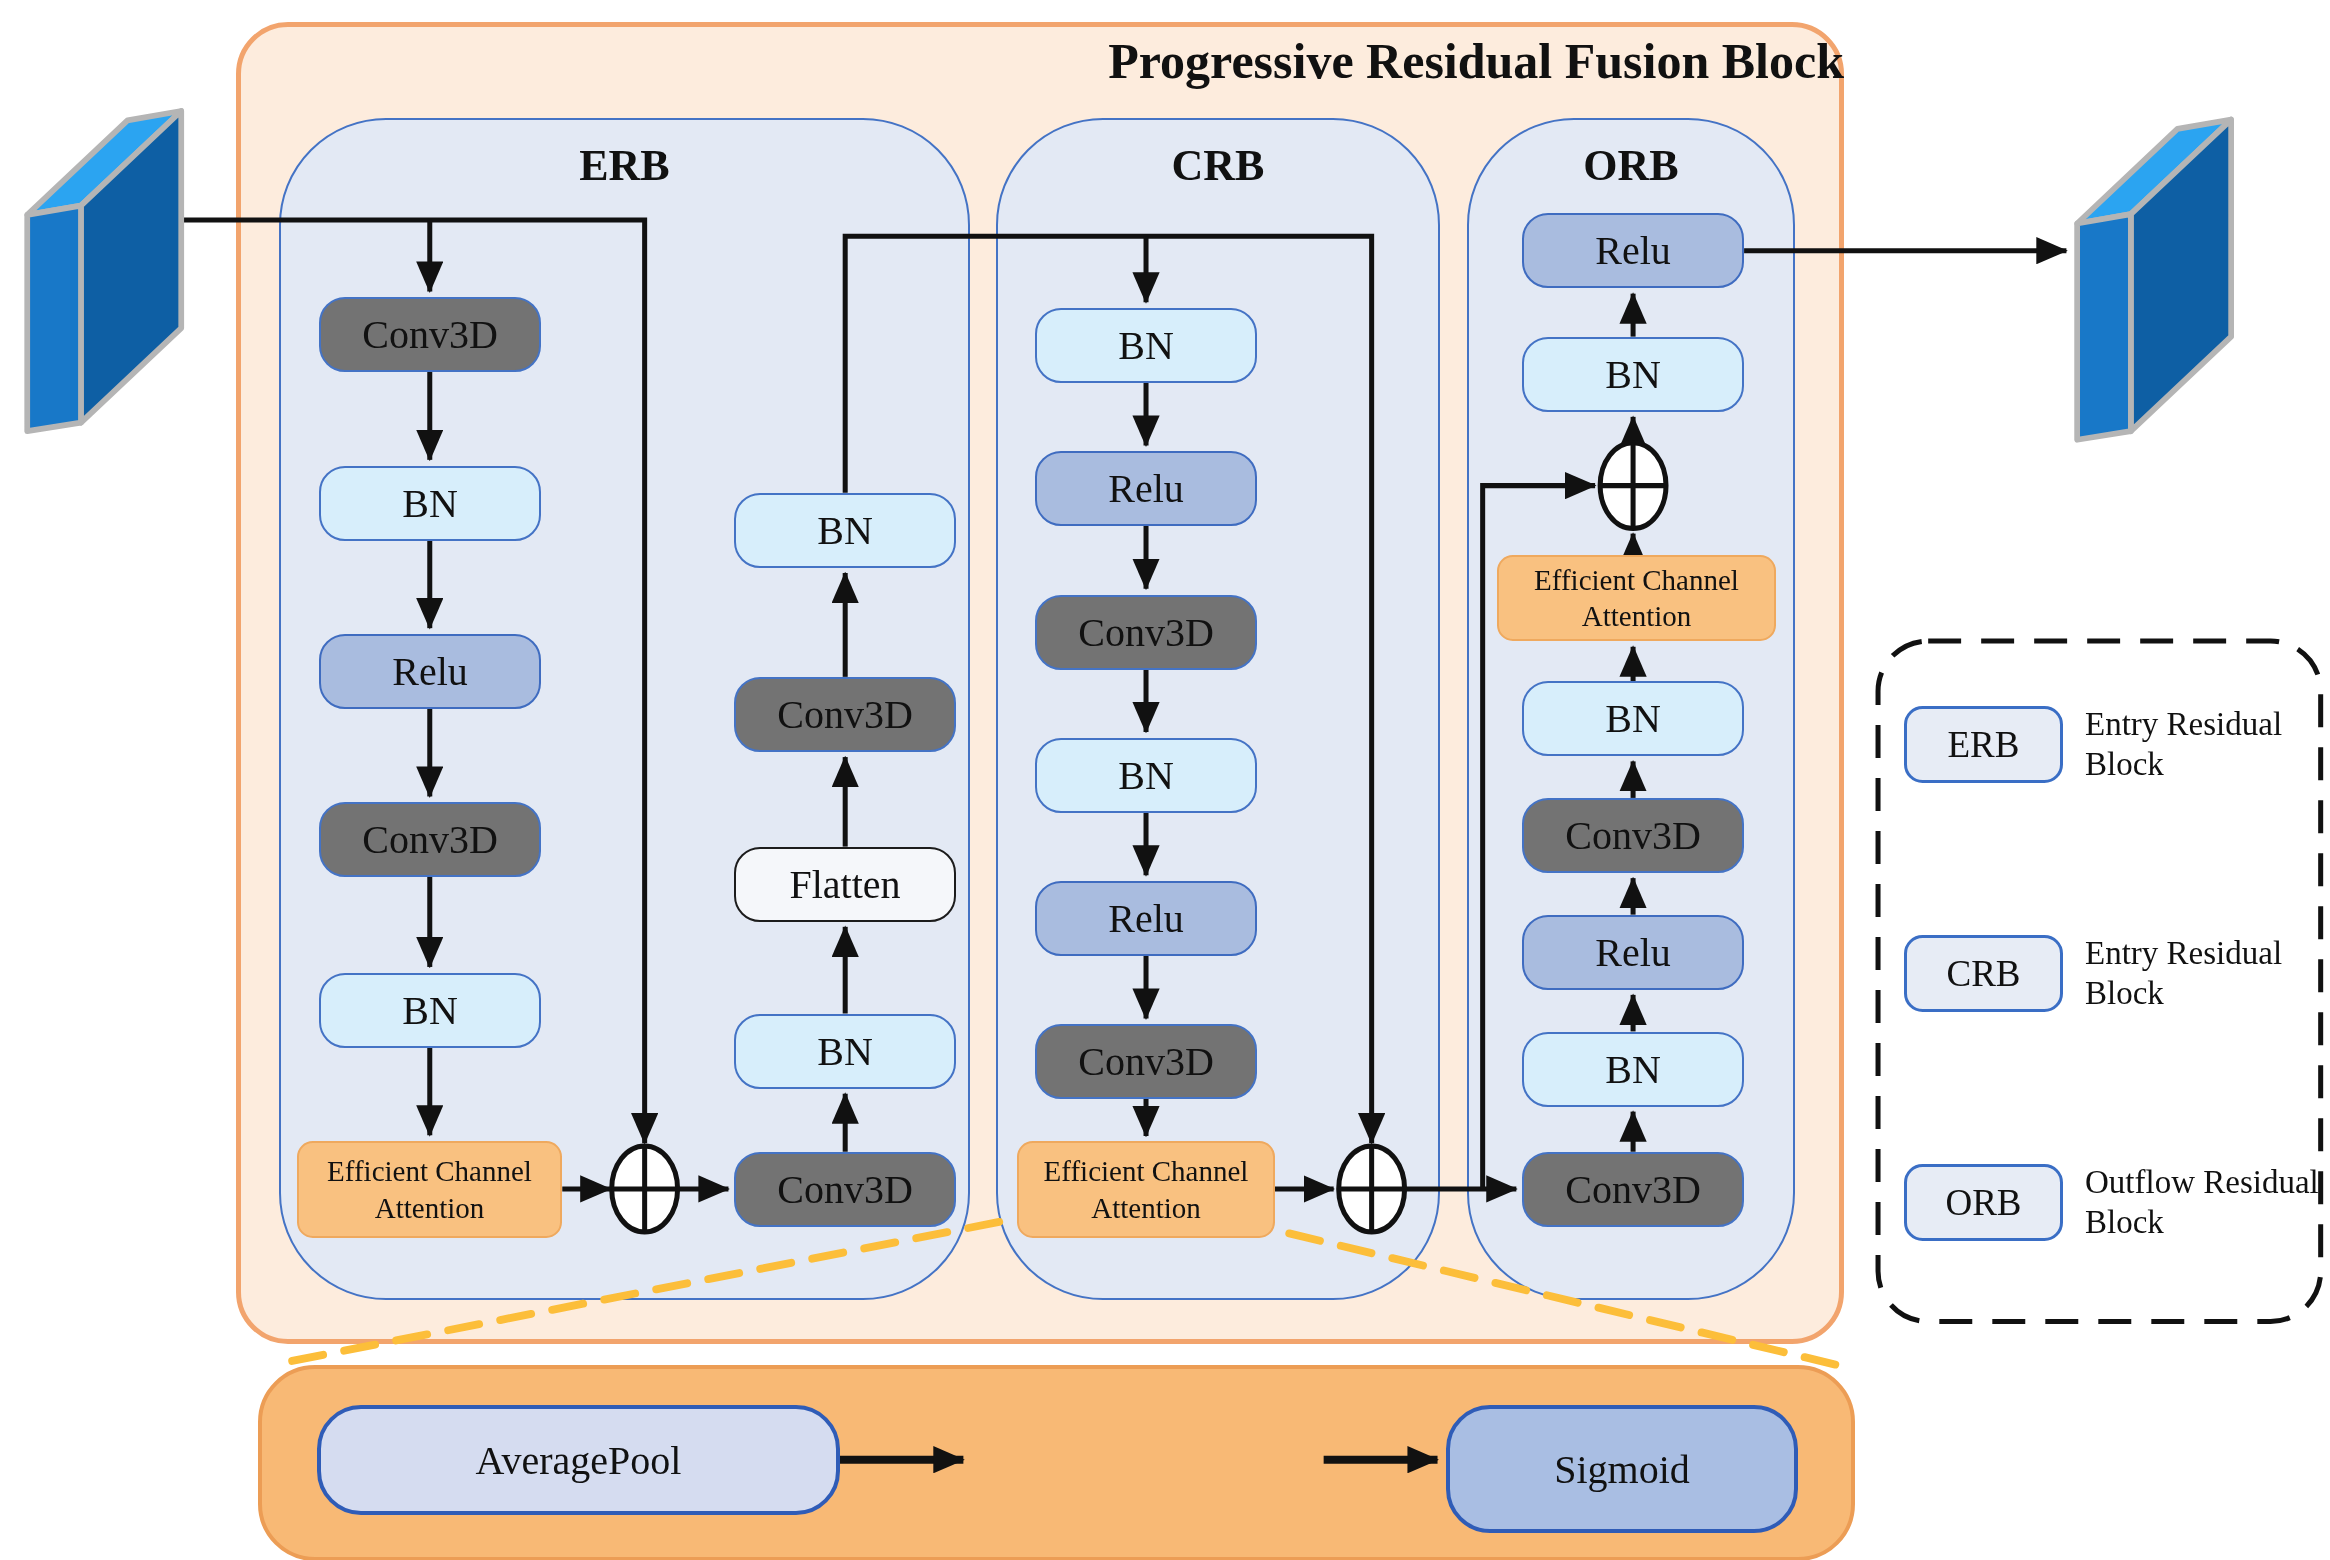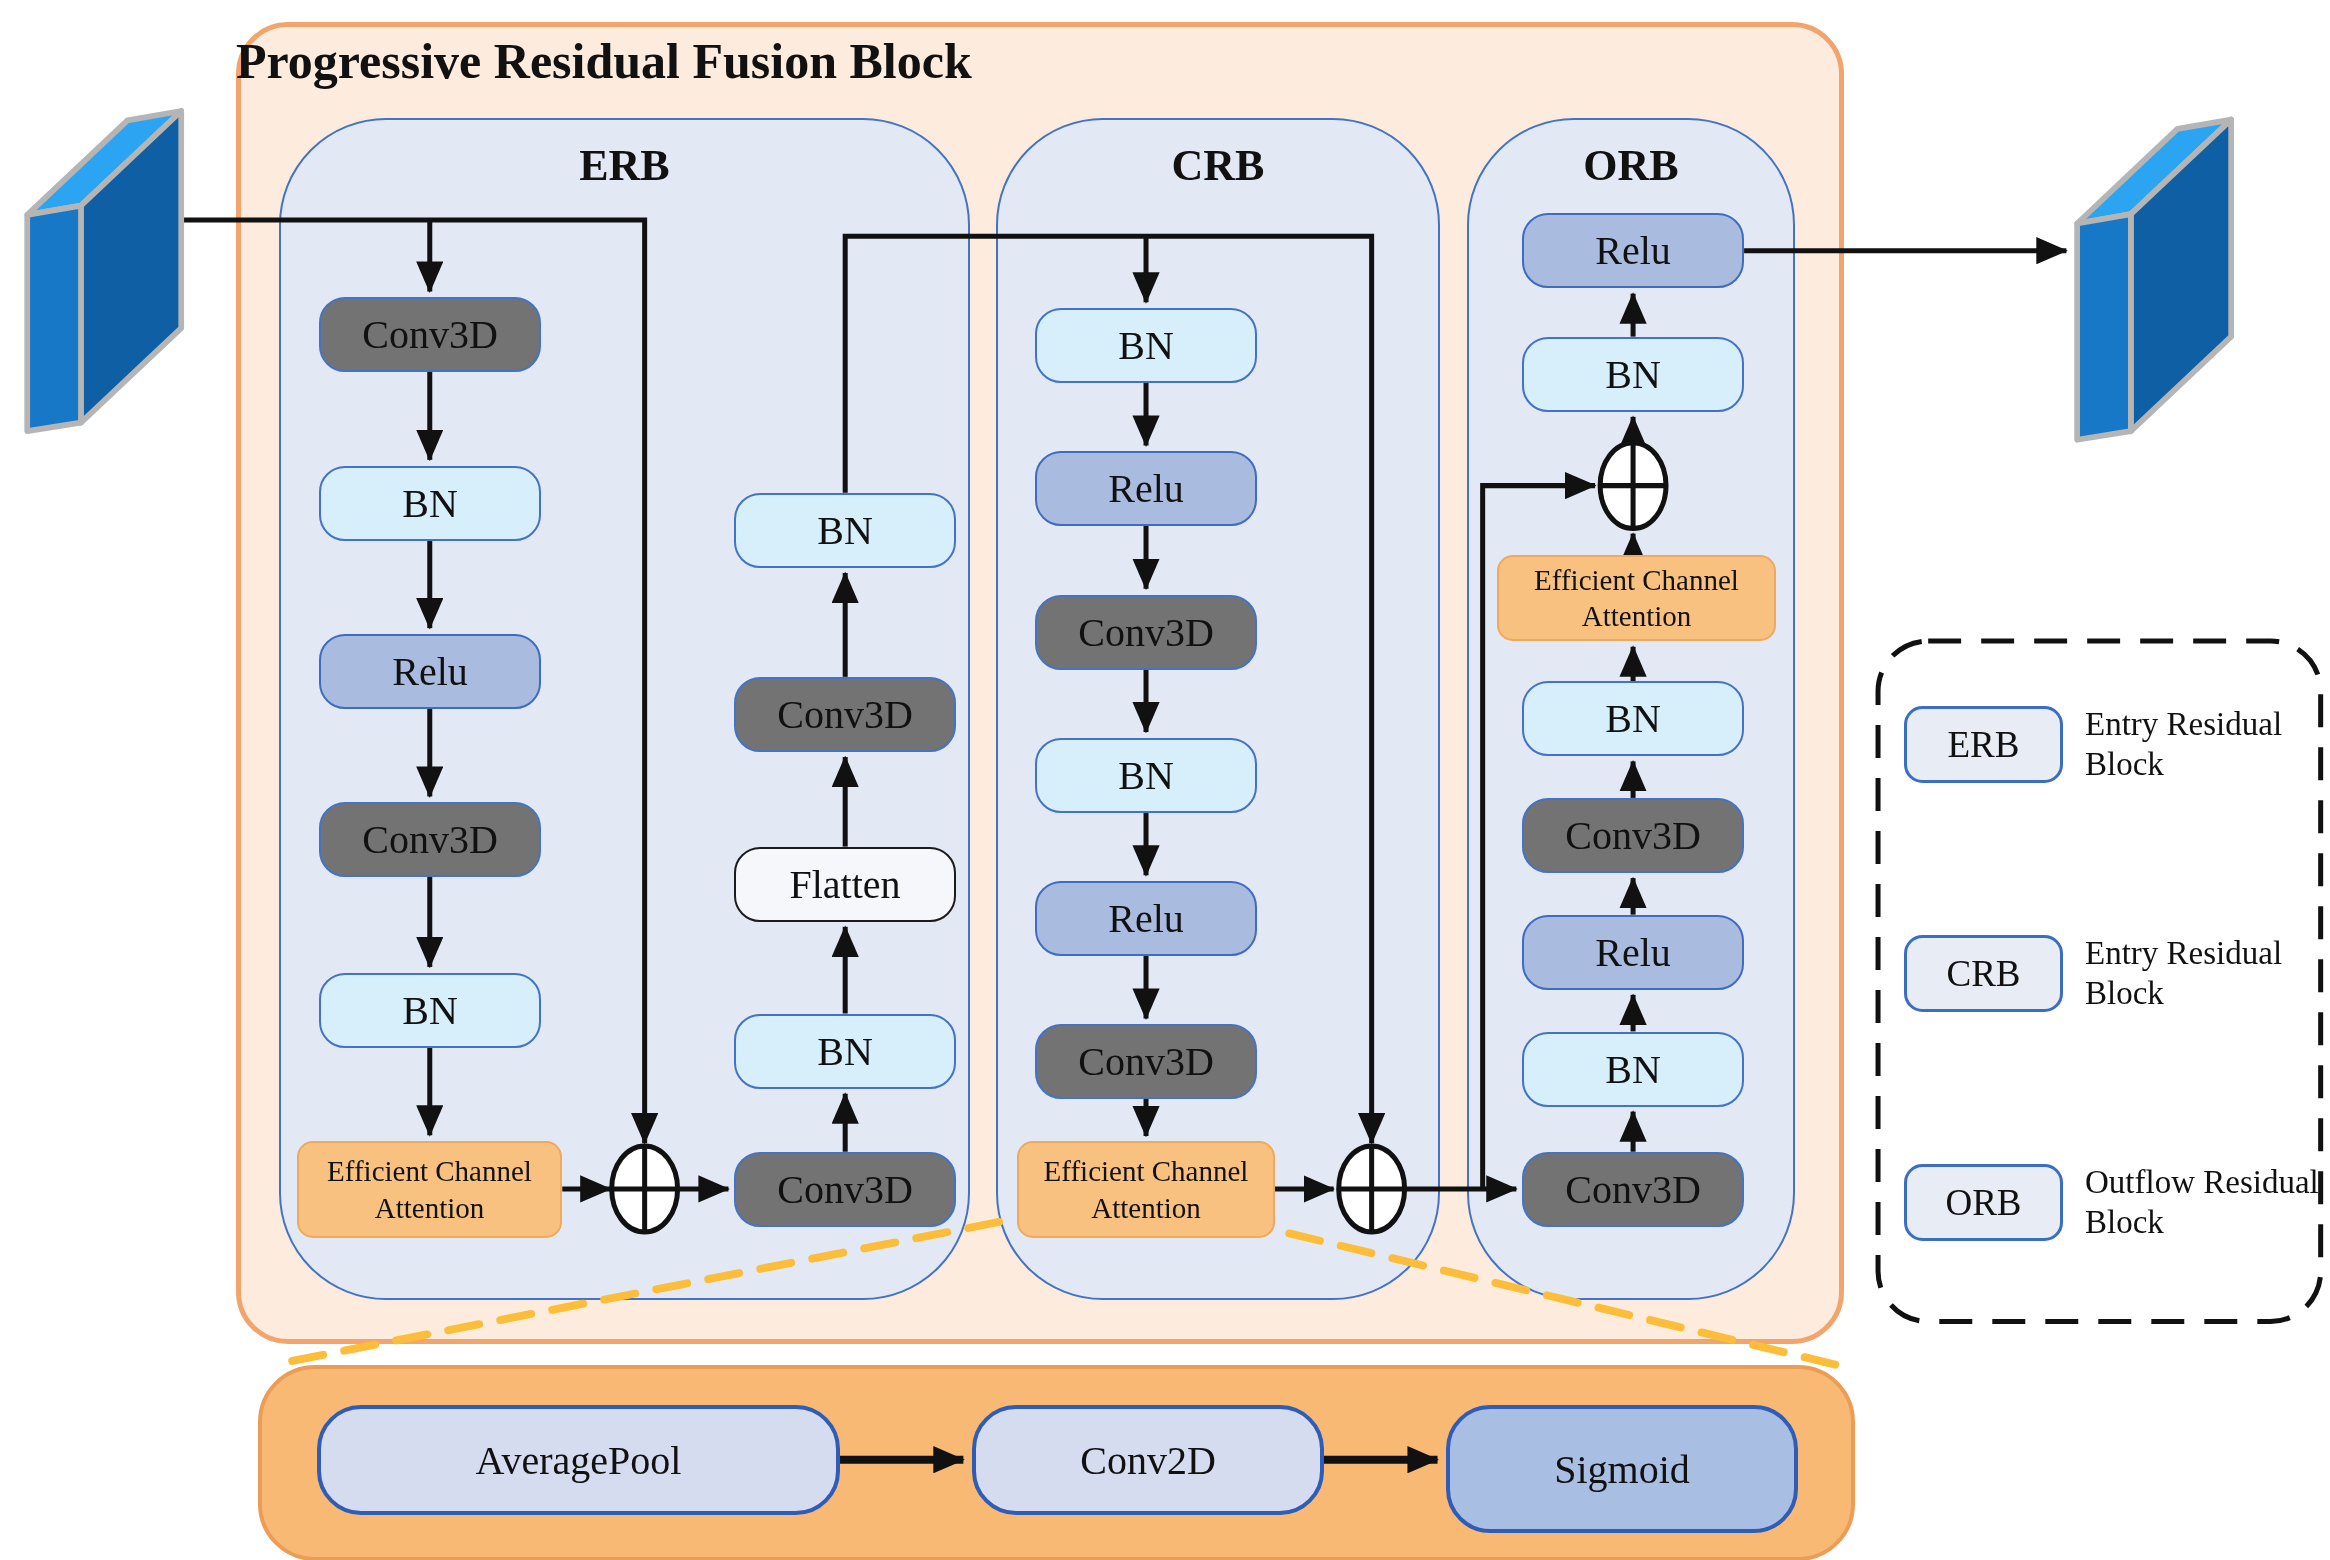--- a/index.html
+++ b/index.html
@@ -1,21 +1,21 @@
 <!DOCTYPE html>
 <html style="font-size:11.5px"><head>
 <meta charset="utf-8">
 <style>
   html,body{margin:0;padding:0;background:#ffffff;}
   .canvas{position:relative;width:2330px;height:1560px;background:#ffffff;
           font-family:"Liberation Serif", serif;color:#111;overflow:hidden;}
   .outer{position:absolute;background:#fdecdd;border:5.7px solid #f2a46d;border-radius:52px;z-index:0;box-sizing:border-box;}
   .container-block{position:absolute;background:#e3e9f4;border:2.9px solid #4473c5;border-radius:107px;z-index:1;box-sizing:border-box;}
   .bottom-panel{position:absolute;background:#f8b975;border:4.3px solid #ec9d55;border-radius:57px;z-index:1;box-sizing:border-box;}
-  .title{position:absolute;text-align:left;font-weight:bold;font-size:50px;z-index:3;}
+  .title{position:absolute;text-align:right;font-weight:bold;font-size:50px;z-index:3;}
   .hdr{position:absolute;text-align:center;font-weight:bold;font-size:44px;z-index:3;}
   .node{position:absolute;display:flex;align-items:center;justify-content:center;
         border:2.9px solid #4473c5;border-radius:26px;font-size:40px;z-index:3;
         box-sizing:border-box;text-align:center;background:#737373;}
   .bn{background:#d7eefb;}
   .relu{background:#a9bcdf;border-color:#3f6cc0;}
   .flatten{background:#f5f7fa;border-color:#1c1c1c;}
   .eca{background:#f9c180;border:2.1px solid #efa95e;border-radius:15.8px;font-size:29px;line-height:1.25;padding:0 8.6px;}
   .bnode{position:absolute;display:flex;align-items:center;justify-content:center;
          background:#d5dcf0;border:4.3px solid #2f5cb7;border-radius:44px;font-size:40px;z-index:3;box-sizing:border-box;}
@@ -156,21 +156,20 @@
   <div class="node" style="left:1522px;top:1152px;width:222px;height:75px;">Conv3D</div>
   <div class="node bn" style="left:1522px;top:1032px;width:222px;height:75px;">BN</div>
   <div class="node relu" style="left:1522px;top:915px;width:222px;height:75px;">Relu</div>
   <div class="node" style="left:1522px;top:798px;width:222px;height:75px;">Conv3D</div>
   <div class="node bn" style="left:1522px;top:681px;width:222px;height:75px;">BN</div>
   <div class="node eca" style="left:1497px;top:555px;width:279px;height:86px;">Efficient Channel Attention</div>
   <div class="node bn" style="left:1522px;top:337px;width:222px;height:75px;">BN</div>
   <div class="node relu" style="left:1522px;top:213px;width:222px;height:75px;">Relu</div>
 
   <div class="bnode" style="left:317px;top:1405px;width:523px;height:110px;">AveragePool</div>
-  <div class="bnode" style="left:972px;top:1405px;width:352px;height:110px;">Conv2D</div>
   <div class="bnode sigmoid" style="left:1446px;top:1405px;width:352px;height:128px;">Sigmoid</div>
 
   <div class="chip" style="left:1904px;top:706px;width:159px;height:77px;">ERB</div>
   <div class="legend-name" style="left:2085px;top:691px;width:236px;height:107px;">Entry Residual Block</div>
 
   <div class="chip" style="left:1904px;top:935px;width:159px;height:77px;">CRB</div>
   <div class="legend-name" style="left:2085px;top:920px;width:236px;height:107px;">Entry Residual Block</div>
 
   <div class="chip" style="left:1904px;top:1164px;width:159px;height:77px;">ORB</div>
   <div class="legend-name" style="left:2085px;top:1149px;width:236px;height:107px;">Outflow Residual Block</div>

